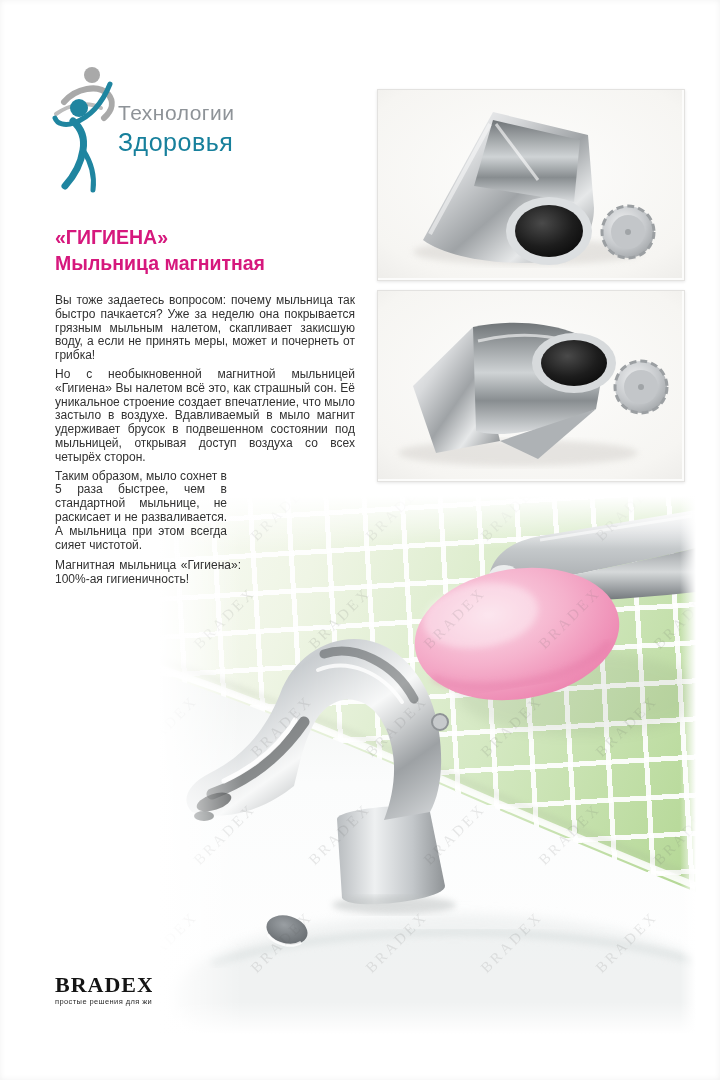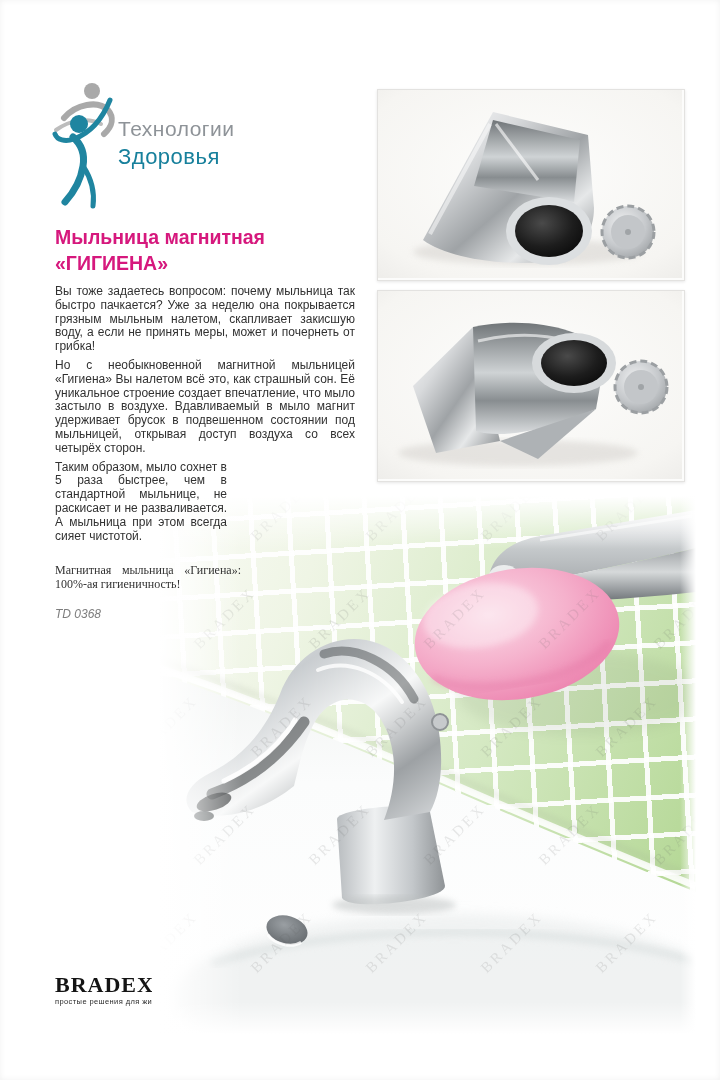--- a/index.html
+++ b/index.html
@@ -1,34 +1,34 @@
 <!DOCTYPE html>
 <html lang="ru"><head>
 <meta charset="utf-8">
 <style>
   html,body{margin:0;padding:0;}
   body{background:#ffffff;font-family:"Liberation Sans", sans-serif;}
   .page{position:relative;width:720px;height:1080px;background:#ffffff;overflow:hidden;
         box-shadow:inset 0 0 6px rgba(0,0,0,.06);}
 
   
-  .brand{position:absolute;left:52px;top:80px;width:240px;height:130px;}
+  .brand{position:absolute;left:52px;top:64px;width:240px;height:130px;}
   .brand-icon{position:absolute;left:0;top:0;}
   .brand-text{position:absolute;left:66px;top:38px;line-height:1;}
   .brand-line1{font-size:21px;color:#8e9398;letter-spacing:.5px;}
-  .brand-line2{font-size:22px;color:#17809c;letter-spacing:.5px;margin-top:7px;}
+  .brand-line2{font-size:25px;color:#17809c;letter-spacing:.5px;margin-top:7px;}
 
   
   .headline{position:absolute;left:55px;top:224px;width:320px;
             font-size:19.5px;font-weight:bold;line-height:26px;color:#d6187d;}
-  .copy{position:absolute;left:55px;top:285px;width:300px;z-index:5;
+  .copy{position:absolute;left:55px;top:294px;width:300px;z-index:5;
         font-size:12px;line-height:13.8px;color:#313131;text-align:justify;}
   .copy p{margin:0 0 5px 0;}
   .copy .narrow{width:172px;}
-  .copy .narrow2{width:186px;margin-top:21px;font-family:Liberation Serif, serif;}
+  .copy .narrow2{width:186px;margin-top:7px;}
   .product-code{margin-top:16px;font-style:italic;color:#7d7d7d;font-size:12px;text-align:left;}
 
   
   .photo-frame{position:absolute;left:377px;width:306px;height:190px;background:#fcfcfb;
                border:1px solid #e3e2e0;box-shadow:0 1px 3px rgba(0,0,0,.10);}
   .photo-frame.f1{top:89px;}
   .photo-frame.f2{top:290px;}
   .photo-frame svg{display:block;}
 
   
@@ -69,30 +69,29 @@
       <path d="M21,57 C 29,64 33,74 31,86 C 29,99 22,112 13,122" fill="none" stroke="#1f85a0" stroke-width="7" stroke-linecap="round"></path>
       <path d="M31,86 C 39,98 43,111 41,126" fill="none" stroke="#1f85a0" stroke-width="5" stroke-linecap="round"></path>
     </svg>
     <div class="brand-text">
       <div class="brand-line1">Технологии</div>
       <div class="brand-line2">Здоровья</div>
     </div>
   </div>
 
   <div class="headline">
+    <div>«ГИГИЕНА»</div>
     <div>Мыльница магнитная</div>
-    <div>«ГИГИЕНА»</div>
   </div>
 
   <div class="copy">
     <p>Вы тоже задаетесь вопросом: почему мыльница так быстро пачкается? Уже за неделю она покрывается грязным мыльным налетом, скапливает закисшую воду, а если не принять меры, может и почернеть от грибка!</p>
     <p>Но с необыкновенной магнитной мыльницей «Гигиена» Вы налетом всё это, как страшный сон. Её уникальное строение создает впечатление, что мыло застыло в воздухе. Вдавливаемый в мыло магнит удерживает брусок в подвешенном состоянии под мыльницей, открывая доступ воздуха со всех четырёх сторон.</p>
     <p class="narrow">Таким образом, мыло сохнет в 5 раза быс­трее, чем в стандар­тной мыльнице, не раскисает и не раз­валивается. А мыль­ница при этом всегда сияет чистотой.</p>
     <p class="narrow2">Магнитная мыльница «Гигиена»: 100%-ая гигиеничность!</p>
-    <div class="product-code">TD 0368</div>
   </div>
 
   <div class="photo-frame f1">
     <svg width="304" height="188" viewBox="0 0 304 188">
       <defs>
         <radialGradient id="bg1" cx="50%" cy="45%" r="75%">
           <stop offset="0%" stop-color="#fdfdfc"></stop>
             <stop offset="80%" stop-color="#f6f5f2"></stop>
             <stop offset="100%" stop-color="#eeedea"></stop>
         </radialGradient>

